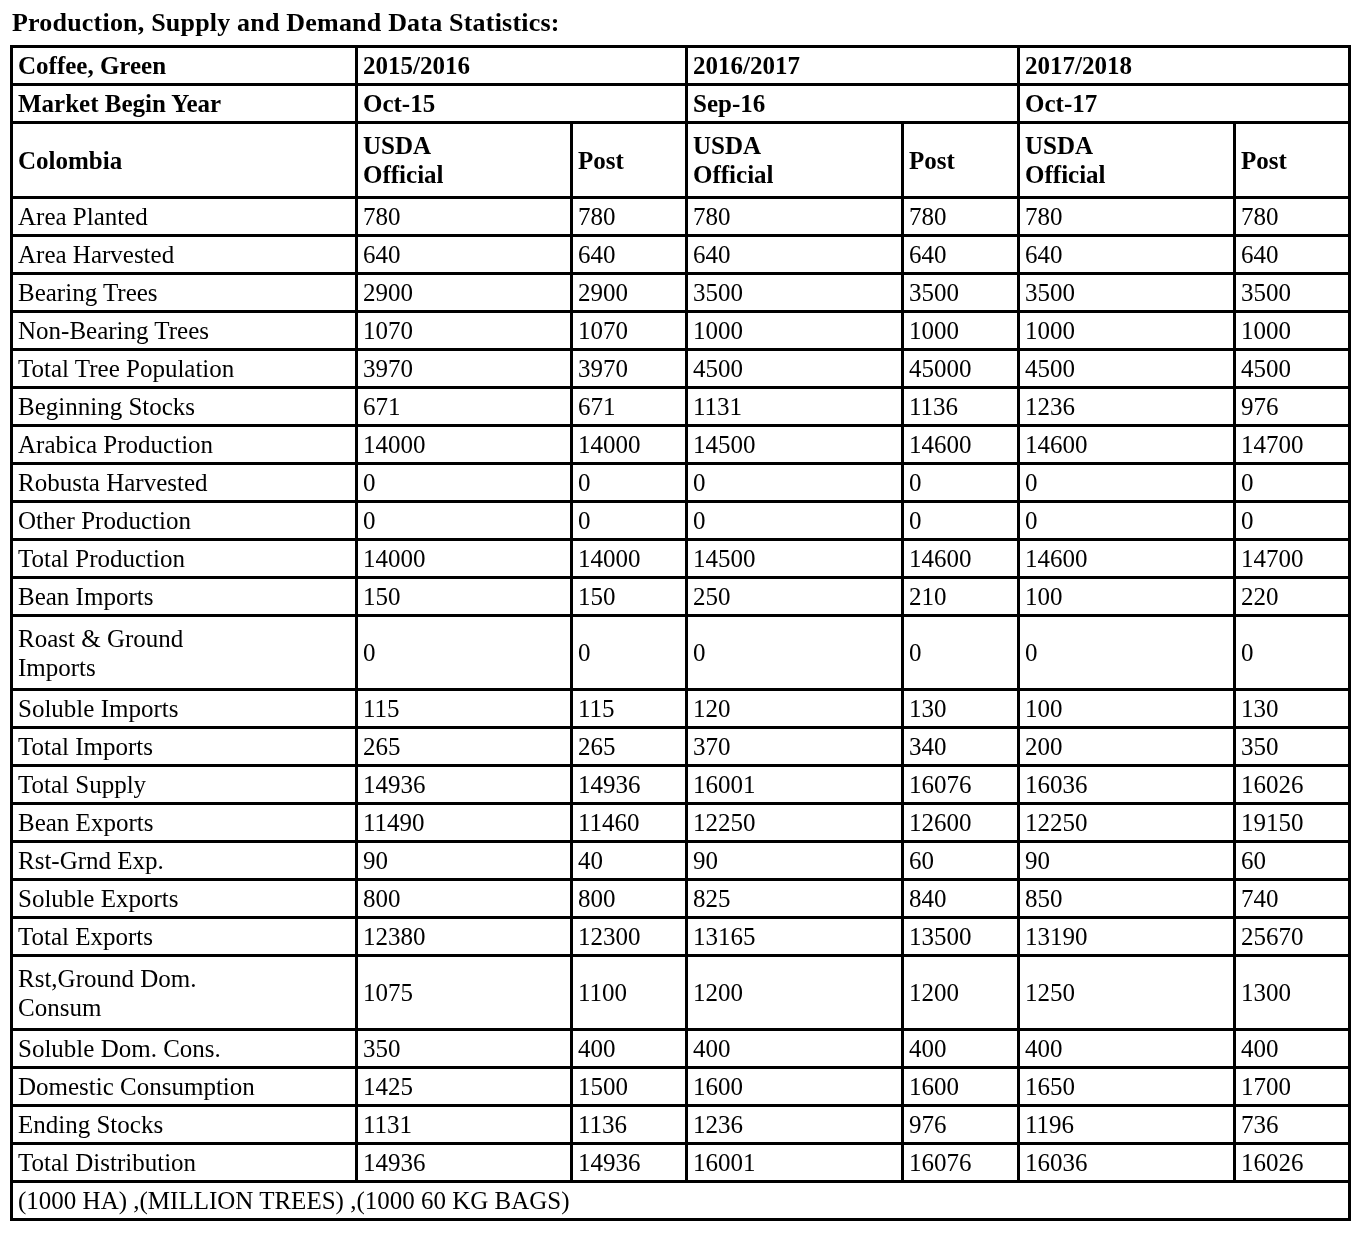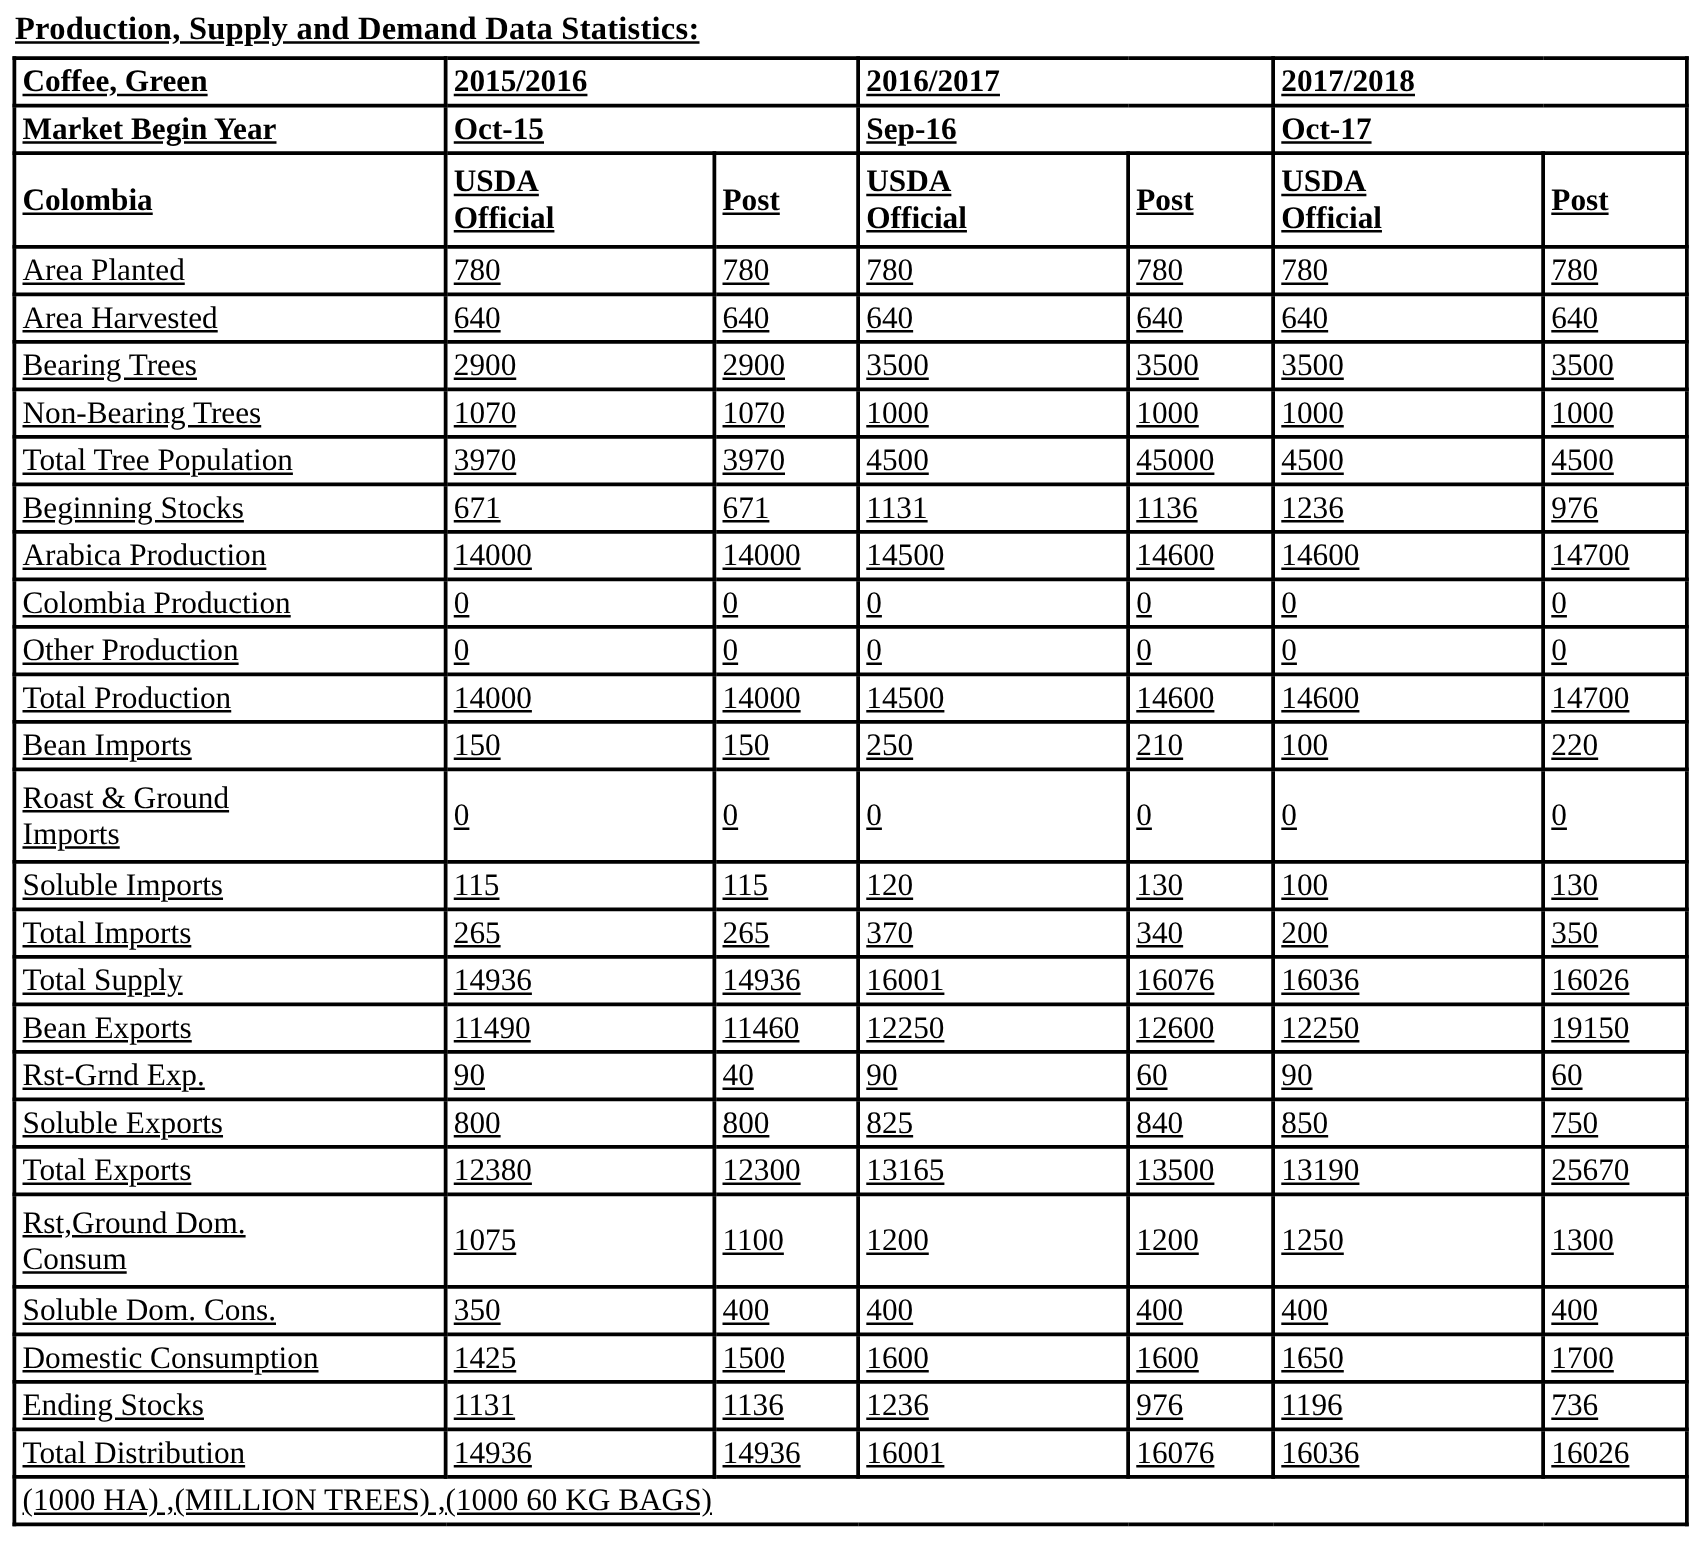--- a/index.html
+++ b/index.html
@@ -8,21 +8,20 @@
     background: #ffffff;
     color: #000000;
     font-family: "Liberation Serif", "DejaVu Serif", serif;
   }
   .page {
     width: 1110px;
     height: 1238px;
     box-sizing: border-box;
     padding: 6px 0 0 10px;
     background: #ffffff;
-    text-decoration: underline;
   }
   .title {
     font-size: 26px;
     font-weight: bold;
     margin: 2px 0 7px 2px;
     letter-spacing: 0.2px;
   }
   table.psd {
     border-collapse: collapse;
     table-layout: fixed;
@@ -146,21 +145,21 @@
         <tr class="r">
           <td>Arabica Production</td>
           <td>14000</td>
           <td>14000</td>
           <td>14500</td>
           <td>14600</td>
           <td>14600</td>
           <td>14700</td>
         </tr>
         <tr class="r">
-          <td>Colombia Production</td>
+          <td>Robusta Harvested</td>
           <td>0</td>
           <td>0</td>
           <td>0</td>
           <td>0</td>
           <td>0</td>
           <td>0</td>
         </tr>
         <tr class="r">
           <td>Other Production</td>
           <td>0</td>
@@ -243,21 +242,21 @@
           <td>90</td>
           <td>60</td>
         </tr>
         <tr class="r">
           <td>Soluble Exports</td>
           <td>800</td>
           <td>800</td>
           <td>825</td>
           <td>840</td>
           <td>850</td>
-          <td>750</td>
+          <td>740</td>
         </tr>
         <tr class="r">
           <td>Total Exports</td>
           <td>12380</td>
           <td>12300</td>
           <td>13165</td>
           <td>13500</td>
           <td>13190</td>
           <td>25670</td>
         </tr>

